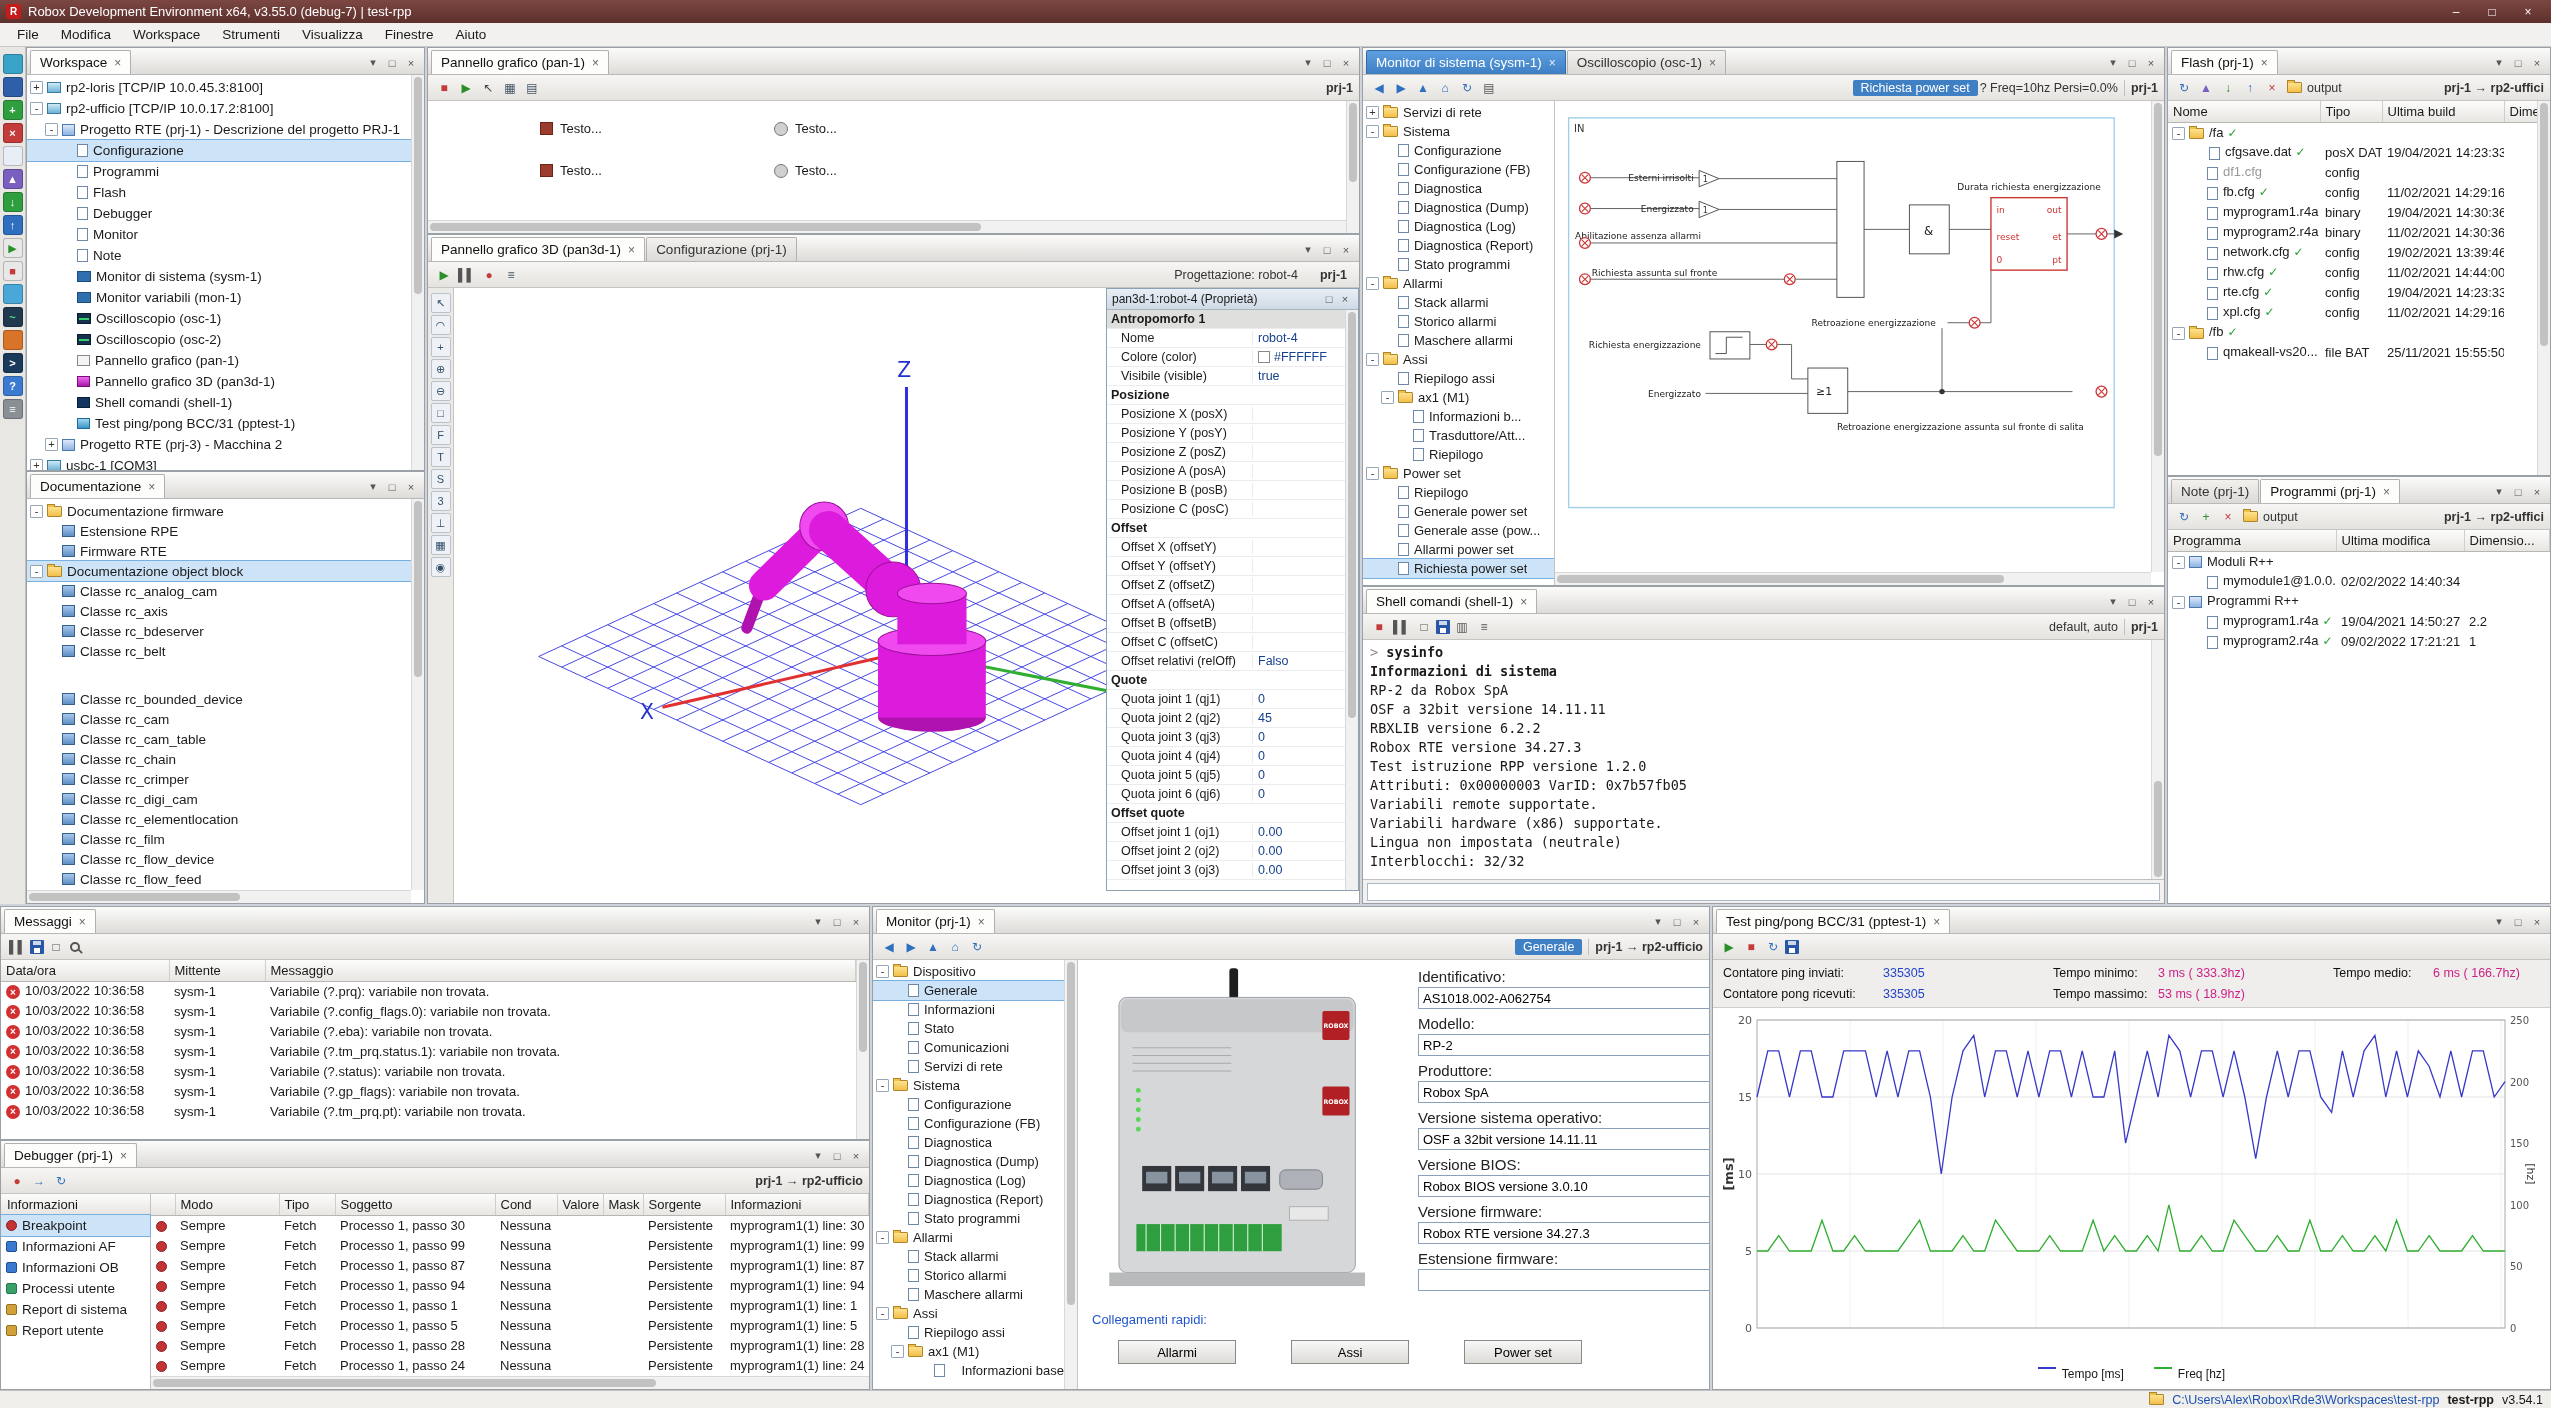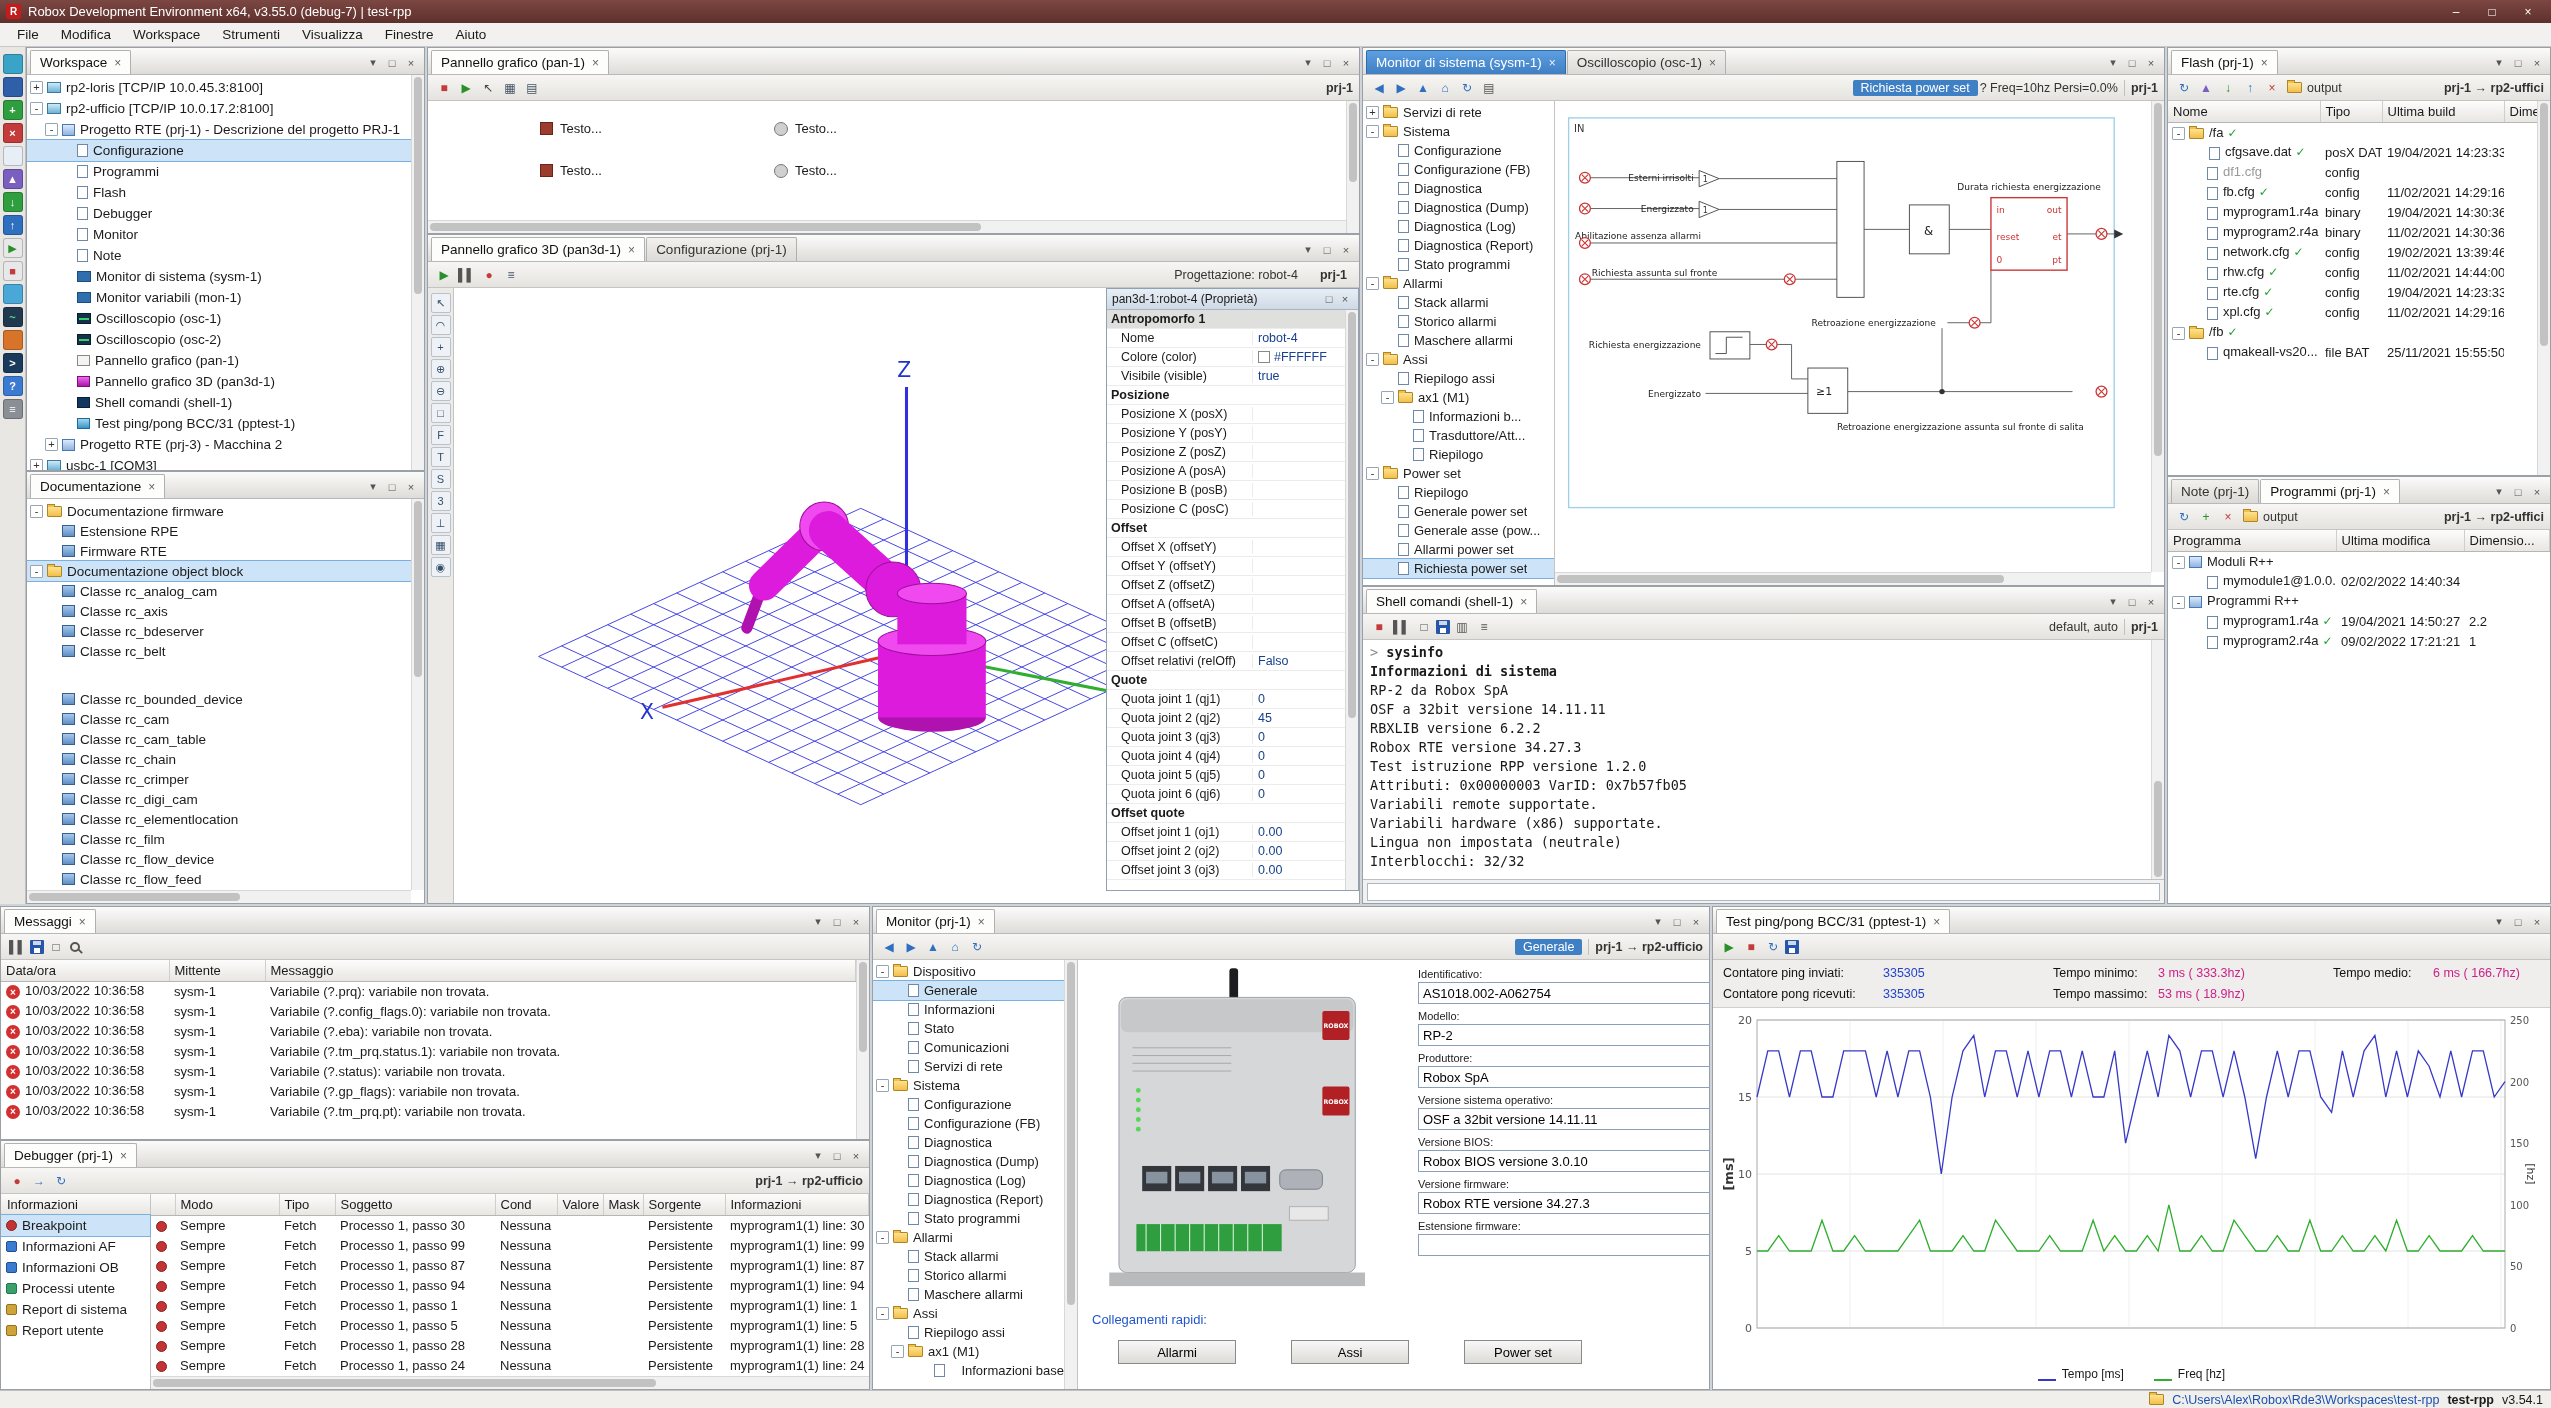--- a/index.html
+++ b/index.html
@@ -105,34 +105,34 @@
 #shell-input input{flex:1;border:1px solid #a8b8c8;height:18px;font:13px "DejaVu Sans Mono",monospace;padding:0 3px;background:#fff}
 
 #dbg-side{width:150px;flex:none;border-right:1px solid #c6c4c0;background:#fff;display:flex;flex-direction:column}
 #dbg-side-hd{height:21px;background:linear-gradient(#fcfcfb,#e8e6e2);border-bottom:1px solid #b8b6b2;font-size:13px;padding:0 6px;display:flex;align-items:center;flex:none}
 #dbg-side-items .trow{height:21px}
 
 #mon-tree-wrap{width:205px;flex:none;border-right:1px solid #c6c4c0;background:#fff;position:relative}
 #mon-main{flex:1;position:relative;background:#fff}
 #mon-fields{position:absolute;left:340px;top:8px;width:300px}
 .field{margin-bottom:6px}
-.flabel{font-size:11px;margin-bottom:2px;color:#222}
+.flabel{font-size:15px;margin-bottom:2px;color:#222}
 .finput{width:100%;height:22px;border:1px solid #8aa0b8;font-size:13px;padding:0 4px;background:#fff;font-family:"Liberation Sans",sans-serif}
 #mon-quick{position:absolute;left:14px;top:352px;color:#2255cc;font-size:13px}
 #mon-btns{position:absolute;left:40px;top:380px;display:flex;gap:55px}
 .btn{min-width:118px;height:24px;background:linear-gradient(#f8f8f7,#dddbd7);border:1px solid #8a8a8a;font-size:13px;font-family:"Liberation Sans",sans-serif}
 
 #pp-stats{position:absolute;left:0;right:0;top:0;height:48px;background:#efeeec;border-bottom:1px solid #d0cecb}
 .stat-label{position:absolute;font-size:12.5px;color:#111;white-space:nowrap}
 .stat-val{position:absolute;font-size:12.5px;white-space:nowrap}
 .sv-blue{color:#2244cc}
 .sv-mag{color:#cc2288}
 #pp-chartwrap{position:absolute;left:8px;right:8px;top:52px;bottom:4px;background:#fff}
 #pp-legend{position:absolute;left:0;right:0;bottom:0;height:22px;display:flex;justify-content:center;gap:30px;align-items:center;font-size:12px}
-.lgi{display:flex;align-items:flex-end;gap:6px}
+.lgi{display:flex;align-items:flex-start;gap:6px}
 .lgsw{width:18px;height:2px;display:inline-block}
 
 #statusbar{position:absolute;left:0;bottom:0;width:2551px;height:18px;background:#f0efec;border-top:1px solid #c0c0c0;display:flex;align-items:center;font-size:12.5px;padding:0 8px;gap:8px}
 .spath{color:#1a50b0}
 
 #sysm-tree-wrap{width:192px;flex:none;border-right:1px solid #c6c4c0;background:#fff;position:relative}
 #sysm-main{flex:1;position:relative;background:#fff}
 svg text{font-family:"DejaVu Sans","Liberation Sans",sans-serif}
 </style>
 </head>

